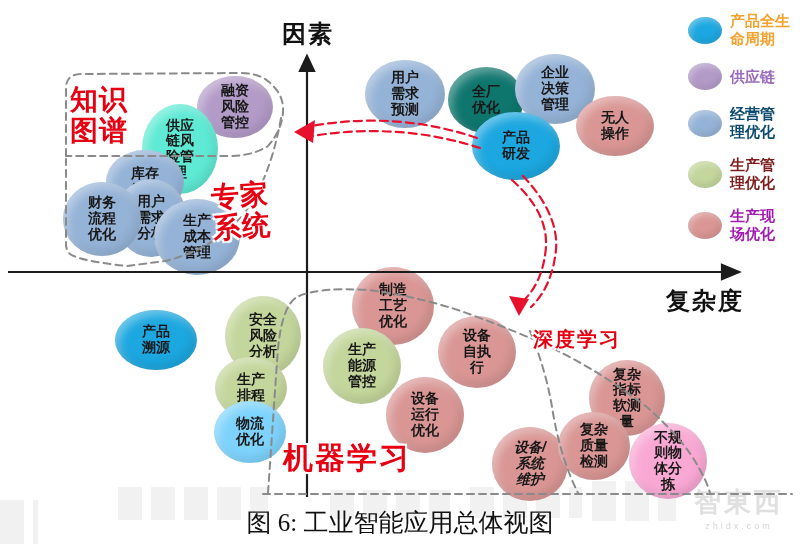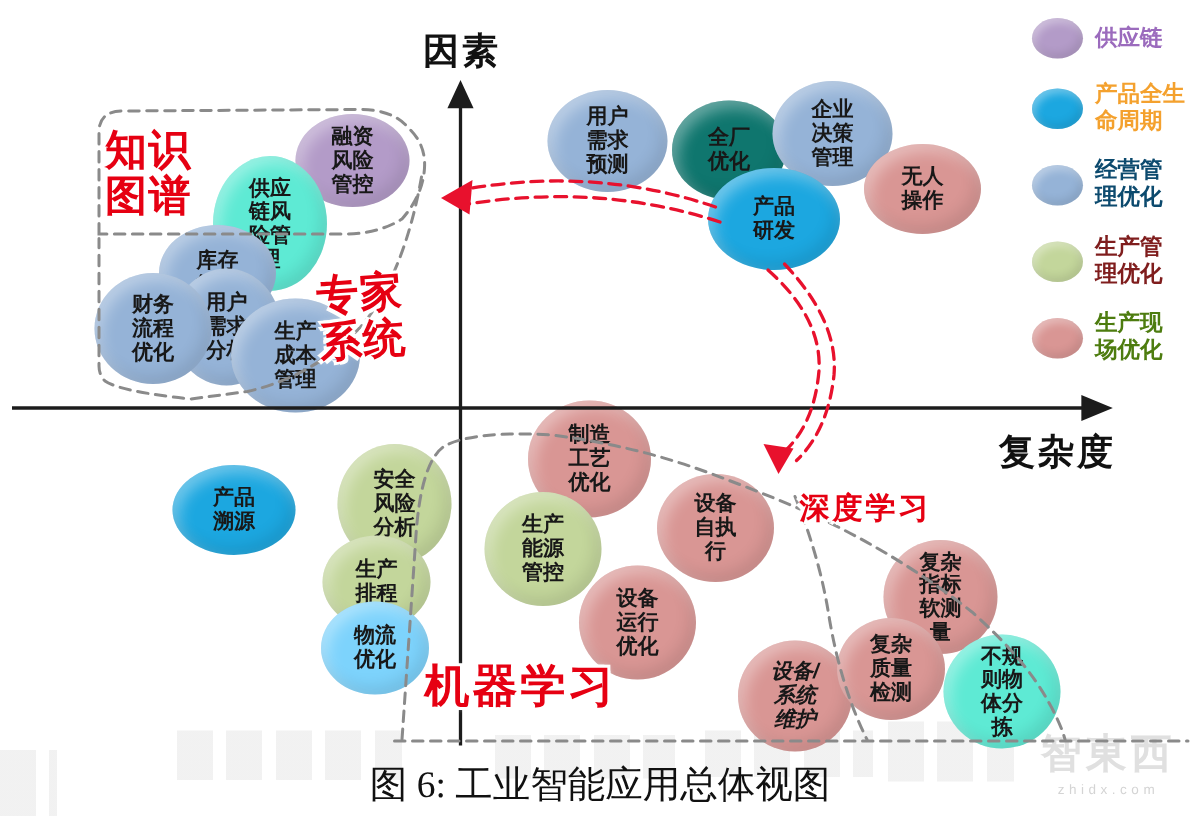--- a/index.html
+++ b/index.html
@@ -110,21 +110,21 @@
       <div class="bubble" style="left: 492px; top: 427px; width: 76px; height: 74px; background: rgb(217, 150, 148); font-style: italic;">设备/
 系统
 维护</div>
       <div class="bubble" style="left: 589px; top: 360px; width: 76px; height: 76px; background: rgb(217, 150, 148);">复杂
 指标
 软测
 量</div>
       <div class="bubble" style="left: 558px; top: 412px; width: 72px; height: 68px; background: rgb(217, 150, 148);">复杂
 质量
 检测</div>
-      <div class="bubble" style="left: 629px; top: 423px; width: 78px; height: 76px; background: #5eead4;">不规
+      <div class="bubble" style="left: 629px; top: 423px; width: 78px; height: 76px; background: #f9a8d4;">不规
 则物
 体分
 拣</div>
     </div>
 
   <svg class="lines-layer" width="800" height="550" viewBox="0 0 800 550">
 
     <g stroke="#1c1c1c" stroke-width="2.2" fill="#1c1c1c">
       <line x1="8" y1="272" x2="726" y2="272"></line>
       <polygon points="739,272 722,265 722,279"></polygon>
@@ -157,41 +157,41 @@
   <div class="region-label rl-expert">专家
 系统</div>
   <div class="region-label rl-machine">机器学习</div>
   <div class="region-label rl-deep">深度学习</div>
 
   <div class="axis-label al-y">因素</div>
   <div class="axis-label al-x">复杂度</div>
 
   <div id="legend">
       <div class="legend-item">
-        <span class="legend-dot" style="background: rgb(179, 155, 200);"></span>
-        <span class="legend-text" style="color: rgb(155, 107, 189);">供应链</span>
-      </div>
-      <div class="legend-item">
         <span class="legend-dot" style="background: rgb(28, 167, 224);"></span>
         <span class="legend-text" style="color: rgb(244, 161, 46);">产品全生
 命周期</span>
       </div>
       <div class="legend-item">
+        <span class="legend-dot" style="background: rgb(179, 155, 200);"></span>
+        <span class="legend-text" style="color: rgb(155, 107, 189);">供应链</span>
+      </div>
+      <div class="legend-item">
         <span class="legend-dot" style="background: rgb(149, 179, 215);"></span>
         <span class="legend-text" style="color: #0c4a6e;">经营管
 理优化</span>
       </div>
       <div class="legend-item">
         <span class="legend-dot" style="background: rgb(195, 214, 155);"></span>
         <span class="legend-text" style="color: #7f1d1d;">生产管
 理优化</span>
       </div>
       <div class="legend-item">
         <span class="legend-dot" style="background: rgb(217, 150, 148);"></span>
-        <span class="legend-text" style="color: #4d7c0f; text-align: right;">生产现
+        <span class="legend-text" style="color: #a21caf; text-align: right;">生产现
 场优化</span>
       </div>
     </div>
 
   <div class="brandmark">
     <div class="brand">智東西</div>
     <div class="site">zhidx.com</div>
   </div>
 
   <div class="caption">图 6: 工业智能应用总体视图</div>

